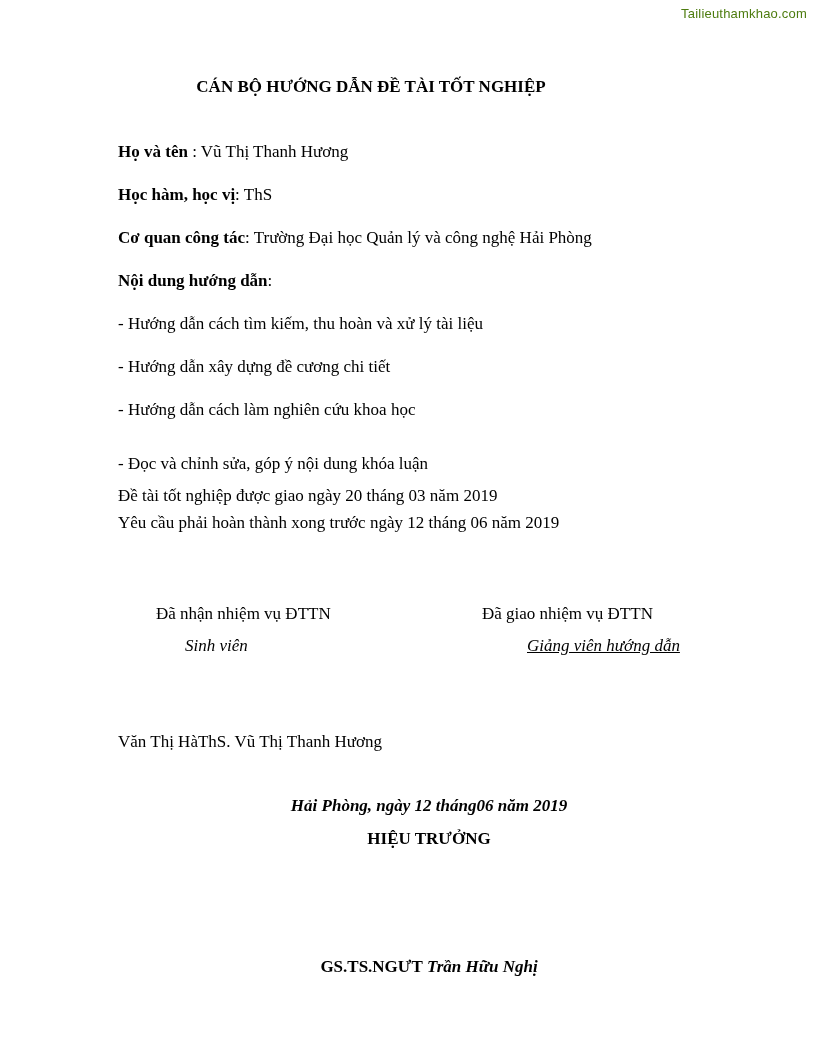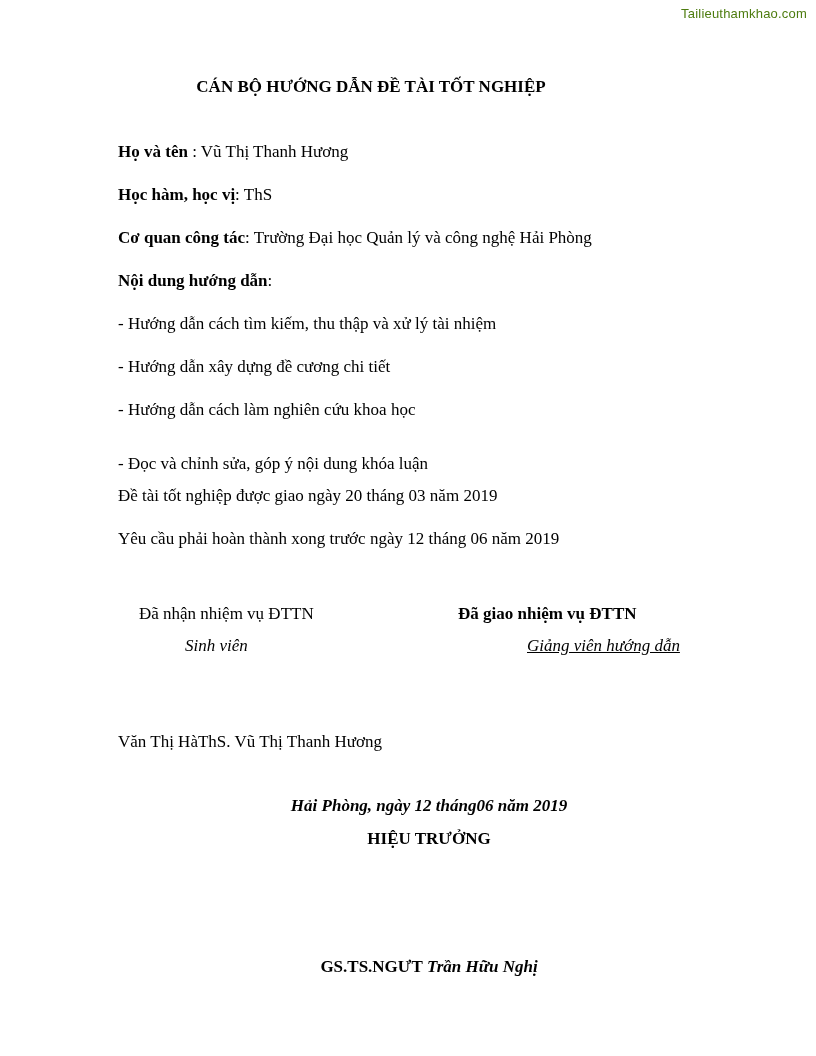--- a/index.html
+++ b/index.html
@@ -72,32 +72,32 @@
 </div>
 
 <div class="line" style="top:228px;">
   <span class="b">Cơ quan công tác</span><span>: </span><span>Trường Đại học Quản lý và công nghệ Hải Phòng</span>
 </div>
 
 <div class="line" style="top:271px;">
   <span class="b">Nội dung hướng dẫn</span><span>:</span>
 </div>
 
-<div class="line" style="top:314px;">- Hướng dẫn cách tìm kiếm, thu thập và xử lý tài nhiệm</div>
+<div class="line" style="top:314px;">- Hướng dẫn cách tìm kiếm, thu hoàn và xử lý tài liệu</div>
 <div class="line" style="top:357px;">- Hướng dẫn xây dựng đề cương chi tiết</div>
 <div class="line" style="top:400px;">- Hướng dẫn cách làm nghiên cứu khoa học</div>
 <div class="line" style="top:454px;">- Đọc và chỉnh sửa, góp ý nội dung khóa luận</div>
 
 <div class="line" style="top:486px;">Đề tài tốt nghiệp được giao ngày 20 tháng 03 năm 2019</div>
-<div class="line" style="top:529px;">Yêu cầu phải hoàn thành xong trước ngày 12 tháng 06 năm 2019</div>
+<div class="line" style="top:513px;">Yêu cầu phải hoàn thành xong trước ngày 12 tháng 06 năm 2019</div>
 
-<div class="line" style="top:604px; left:139px;">Đã nhận nhiệm vụ ĐTTN</div>
+<div class="line" style="top:604px; left:156px;">Đã nhận nhiệm vụ ĐTTN</div>
 <div class="line i" style="top:636px; left:185px;">Sinh viên</div>
 
-<div class="line" style="top:604px; left:458px;font-weight:bold;">Đã giao nhiệm vụ ĐTTN</div>
+<div class="line" style="top:604px; left:482px;">Đã giao nhiệm vụ ĐTTN</div>
 <div class="line i" style="top:636px; left:527px;text-decoration:underline;">Giảng viên hướng dẫn</div>
 
 <div class="line" style="top:732px;">Văn Thị HàThS. Vũ Thị Thanh Hương</div>
 
 <div class="center b i" style="top:796px;">Hải Phòng, ngày 12 tháng06 năm 2019</div>
 <div class="center b" style="top:829px;">HIỆU TRƯỞNG</div>
 
 <div class="center" style="top:957px;">
   <span class="b">GS.TS.NGƯT</span> <span class="b i">Trần Hữu Nghị</span>
 </div>

